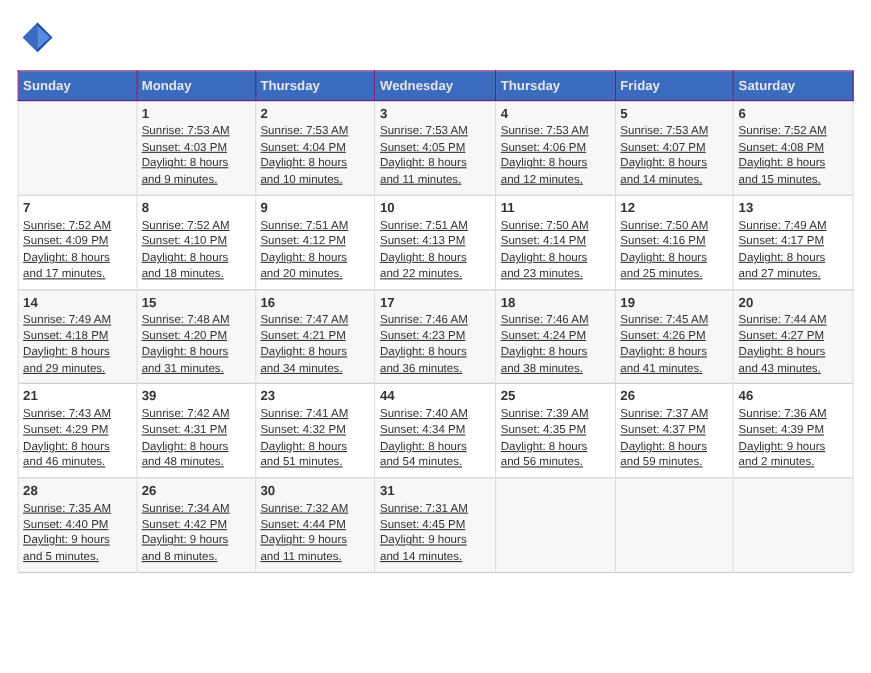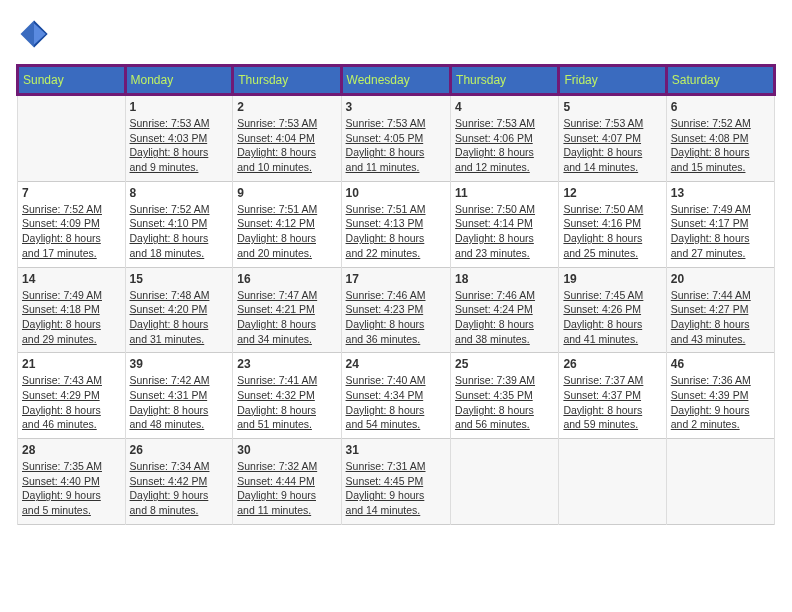--- a/index.html
+++ b/index.html
@@ -45,26 +45,26 @@
       font-size: 14px;
       color: #555;
     }
     table {
       width: 100%;
       border-collapse: collapse;
       font-size: 11px;
     }
     thead tr th {
       background-color: #3a6bbf;
-      color: #bef264;
+      color: #e5e5e5;
       padding: 6px 4px;
       text-align: left;
       font-size: 12px;
-      font-weight: normal;
-      border: 3px solid #701a75;
+      font-weight: bold;
+      border: 1px solid #701a75;
     }
     tbody tr {
       border-bottom: 1px solid #ccc;
     }
     tbody tr td {
       vertical-align: top;
       padding: 4px 4px 6px 4px;
       border-right: 1px solid #ddd;
       border-left: 1px solid #ddd;
       color: #333;
@@ -221,21 +221,21 @@
         </td>
         <td>
           <span class="day-number">39</span>
           <div class="day-info">Sunrise: 7:42 AM<br>Sunset: 4:31 PM<br>Daylight: 8 hours<br>and 48 minutes.</div>
         </td>
         <td>
           <span class="day-number">23</span>
           <div class="day-info">Sunrise: 7:41 AM<br>Sunset: 4:32 PM<br>Daylight: 8 hours<br>and 51 minutes.</div>
         </td>
         <td>
-          <span class="day-number">24</span>
+          <span class="day-number">44</span>
           <div class="day-info">Sunrise: 7:40 AM<br>Sunset: 4:34 PM<br>Daylight: 8 hours<br>and 54 minutes.</div>
         </td>
         <td>
           <span class="day-number">25</span>
           <div class="day-info">Sunrise: 7:39 AM<br>Sunset: 4:35 PM<br>Daylight: 8 hours<br>and 56 minutes.</div>
         </td>
         <td>
           <span class="day-number">26</span>
           <div class="day-info">Sunrise: 7:37 AM<br>Sunset: 4:37 PM<br>Daylight: 8 hours<br>and 59 minutes.</div>
         </td>

